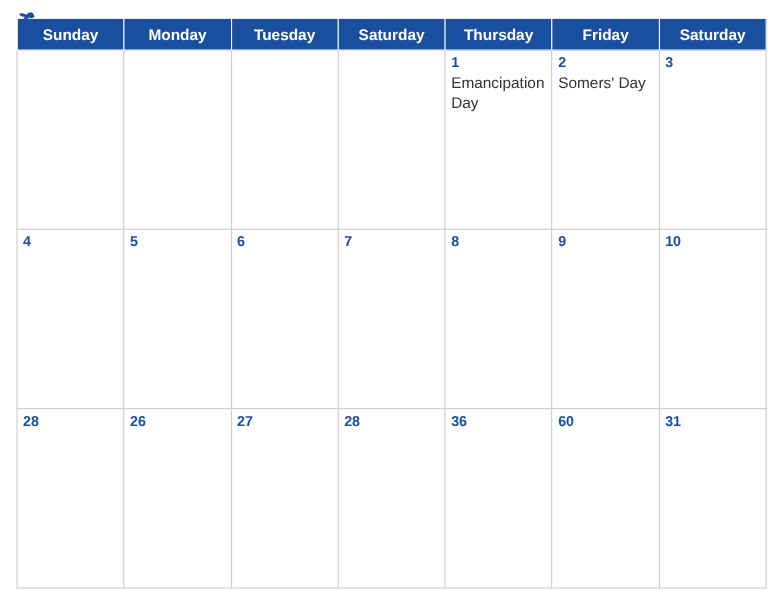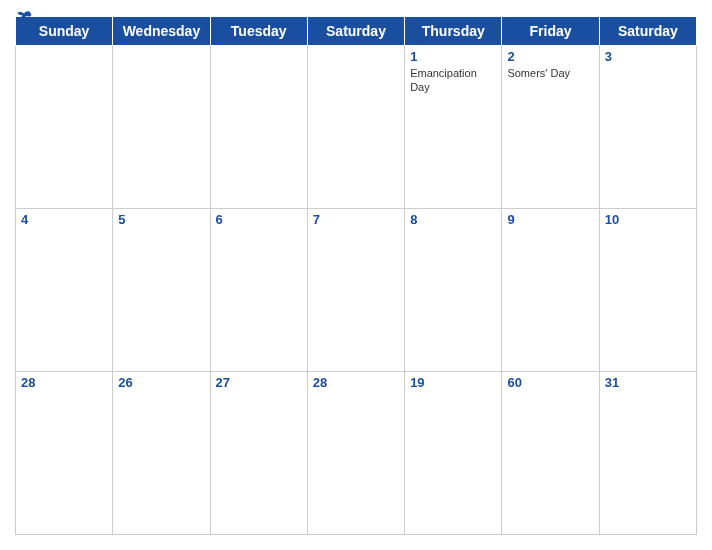--- a/index.html
+++ b/index.html
@@ -85,21 +85,21 @@
       padding: 3px 5px;
       height: 72px;
       width: 14.28%;
     }
     .day-number {
       font-size: 13px;
       font-weight: bold;
       color: #1a4fa0;
     }
     .day-event {
-      font-size: 11px;
+      font-size: 14px;
       color: #333;
       margin-top: 2px;
       line-height: 1.3;
     }
     .empty-cell {
       background: #fff;
     }
     tbody tr td:first-child .day-number,
     tbody tr td:last-child .day-number {
       color: #1a4fa0;
@@ -121,21 +121,21 @@
       </span>
     </div>
     <h1 class="title"></h1>
     <div class="region"></div>
   </div>
 
   <table class="calendar-table">
     <thead>
       <tr>
       <th>Sunday</th>
-          <th>Wednesday</th>
+          <th>Monday</th>
           <th>Tuesday</th>
           <th>Saturday</th>
           <th>Thursday</th>
           <th>Friday</th>
           <th>Saturday</th>
         </tr>
     </thead>
     <tbody id="calendar-body">
     <tr>
           <td class="empty-cell"></td>
@@ -184,21 +184,21 @@
           <td>
             <div class="day-number">26</div>
           </td>
           <td>
             <div class="day-number">27</div>
           </td>
           <td>
             <div class="day-number">28</div>
           </td>
           <td>
-            <div class="day-number">19</div>
+            <div class="day-number">36</div>
           </td>
           <td>
             <div class="day-number">60</div>
           </td>
           <td>
             <div class="day-number">31</div>
           </td>
         </tr>
       </tbody>
   </table>

